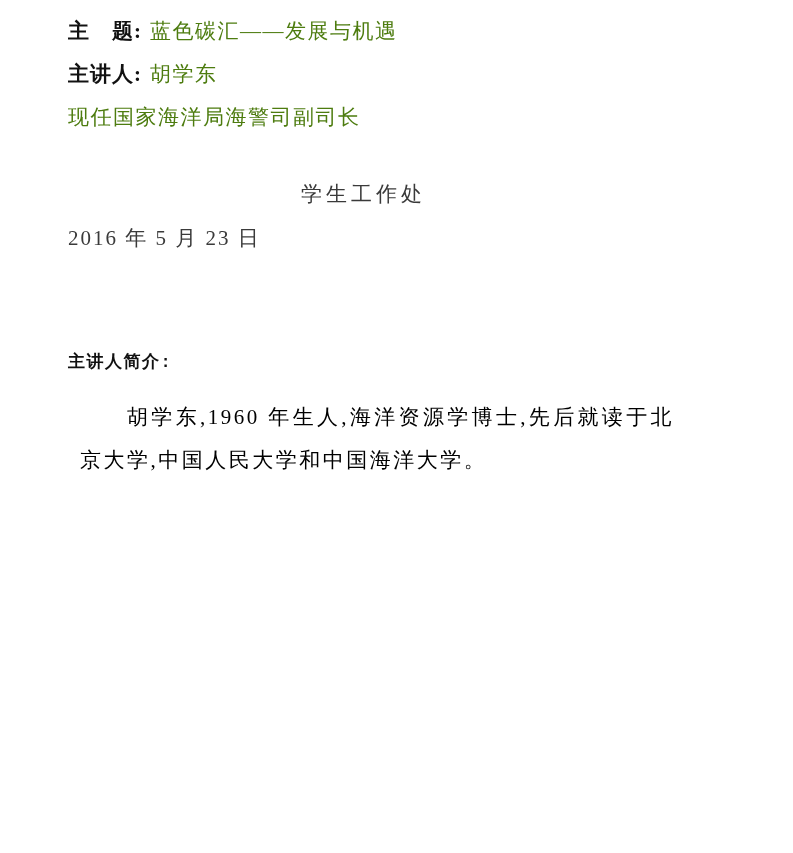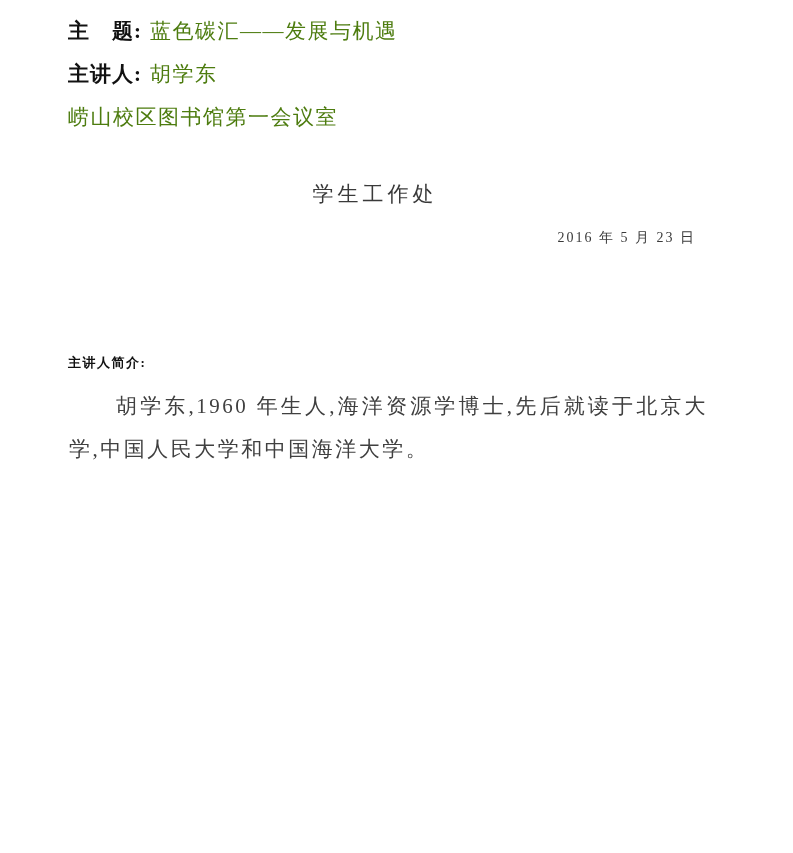--- a/index.html
+++ b/index.html
@@ -6,21 +6,21 @@
     margin: 0;
     padding: 0;
     background: #ffffff;
   }
   .page {
     position: relative;
     width: 793px;
     height: 853px;
     background: #ffffff;
     box-sizing: border-box;
-    padding: 10px 84px 0 68px;
+    padding: 10px 107px 0 68px;
     overflow: hidden;
     font-family: "Liberation Serif", "DejaVu Serif", serif;
     color: #3a3a3a;
   }
   .info-line {
     display: flex;
     align-items: baseline;
     font-size: 21px;
     line-height: 43px;
     white-space: pre;
@@ -45,64 +45,64 @@
   .signature-line {
     margin-top: 34px;
     font-size: 21px;
     line-height: 43px;
     letter-spacing: 4px;
     text-align: center;
     padding-right: 27px;
     color: #3a3a3a;
   }
   .date-line {
-    font-size: 14px;
+    font-size: 21px;
     line-height: 44px;
     letter-spacing: 2px;
-    text-align: right;
     padding-right: 13px;
     color: #3a3a3a;
   }
   .bio-heading {
     margin-top: 81px;
-    font-size: 13px;
+    font-size: 17px;
     line-height: 43px;
     font-weight: bold;
     letter-spacing: 1.5px;
     color: #111111;
+    font-family: Liberation Mono, monospace;
   }
   .bio-paragraph {
-    margin: 1px;
+    margin: 12px;
     font-size: 21px;
     line-height: 42.5px;
     letter-spacing: 2.5px;
     text-align: justify;
     text-justify: inter-ideograph;
     text-indent: 47px;
-    color: #404040;
+    color: #000000;
   }
 </style>
 </head>
 <body>
 
 <div class="page">
 
   <div class="info-line">
     <span class="info-label">主　题:</span>
     <span class="info-value">蓝色碳汇——发展与机遇</span>
   </div>
 
   <div class="info-line">
     <span class="info-label">主讲人:</span>
     <span class="info-value">胡学东</span>
   </div>
 
 
   <div class="info-line">
-    <span class="info-value">崂山校区图书馆第一会议室</span>
+    <span class="info-value">现任国家海洋局海警司副司长</span>
   </div>
 
 
   <div class="signature-line">学生工作处</div>
 
   <div class="date-line">2016 年 5 月 23 日</div>
 
   <div class="bio-heading">主讲人简介:</div>
 
   <p class="bio-paragraph">胡学东,1960 年生人,海洋资源学博士,先后就读于北京大学,中国人民大学和中国海洋大学。</p>

